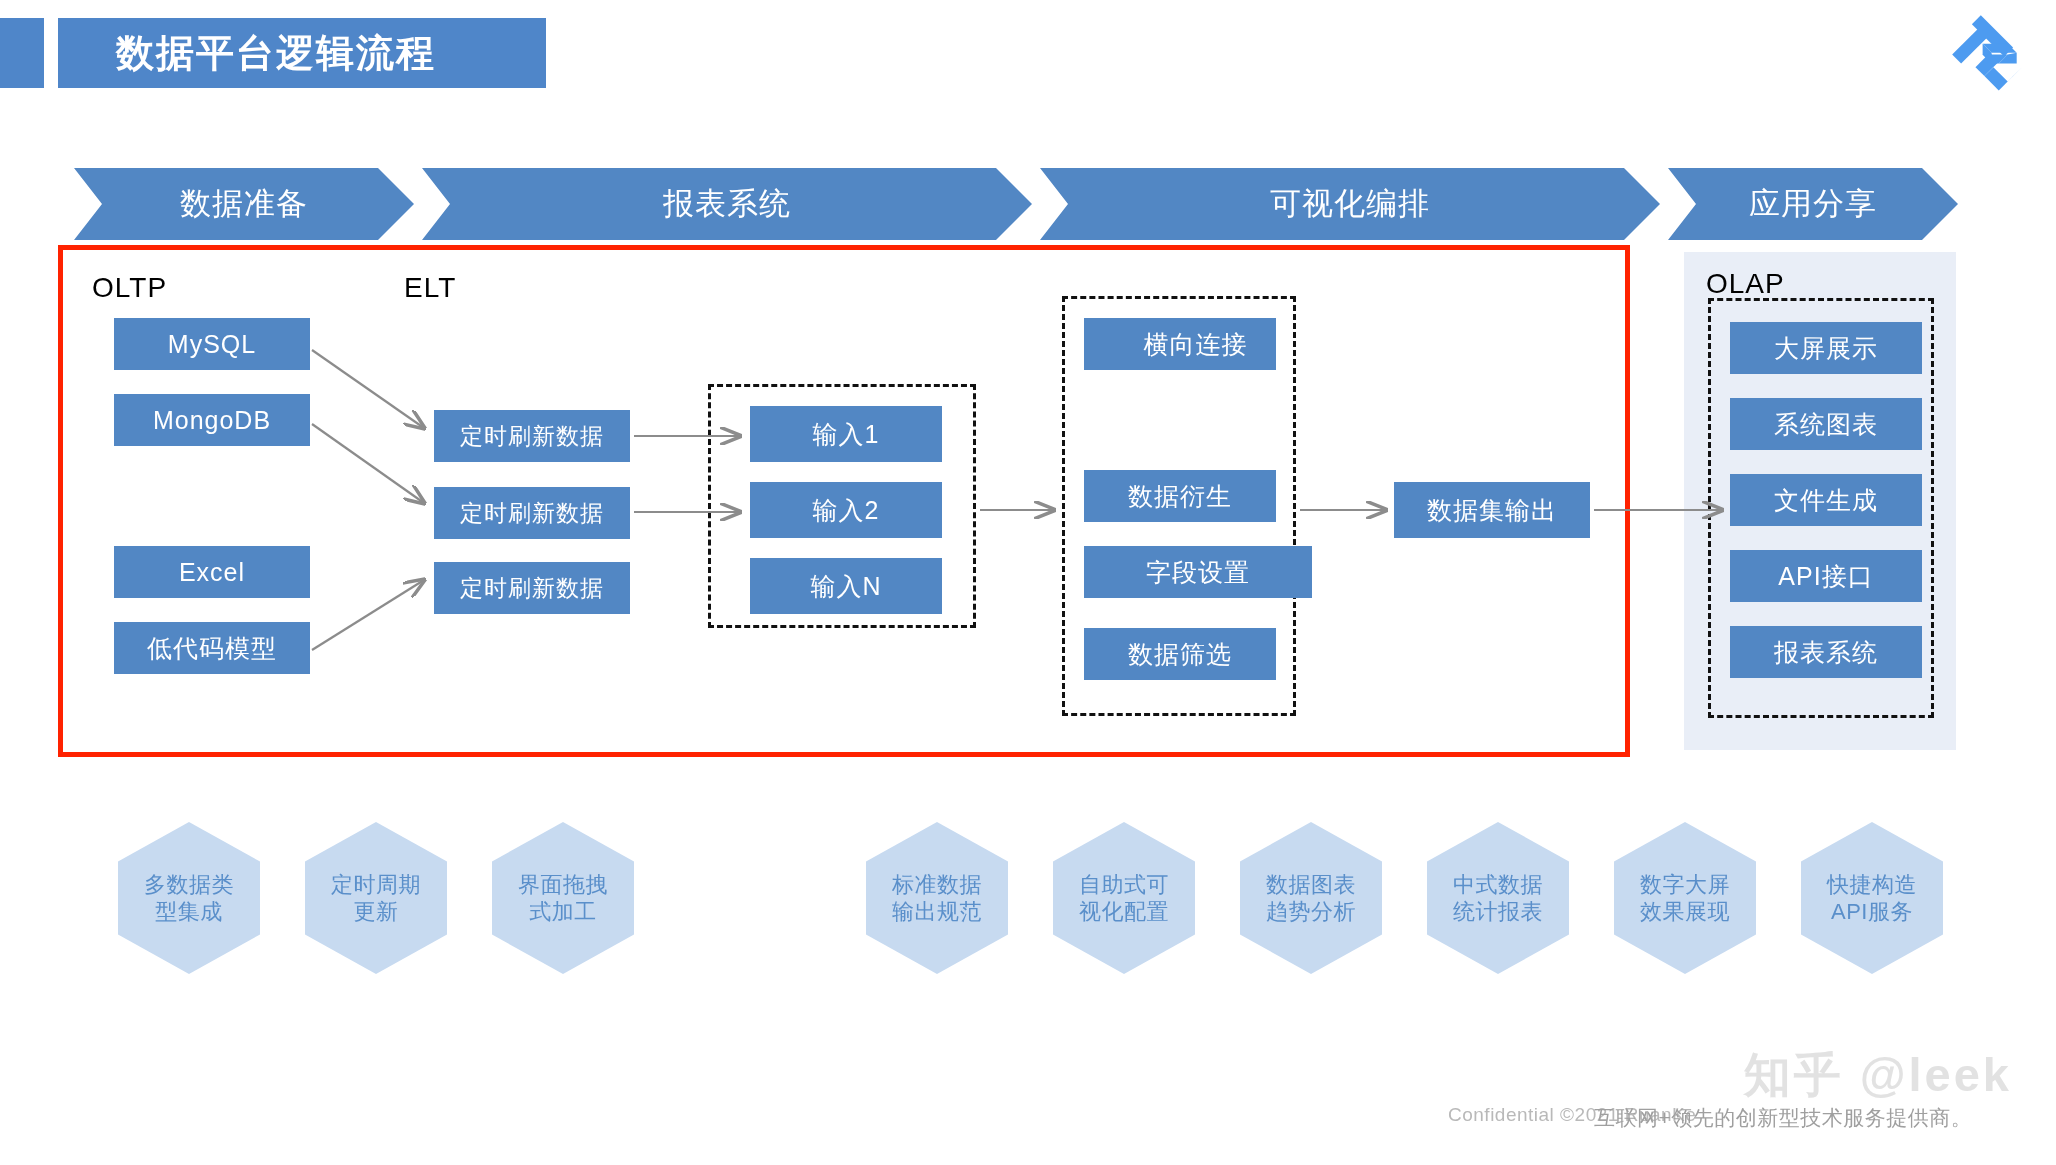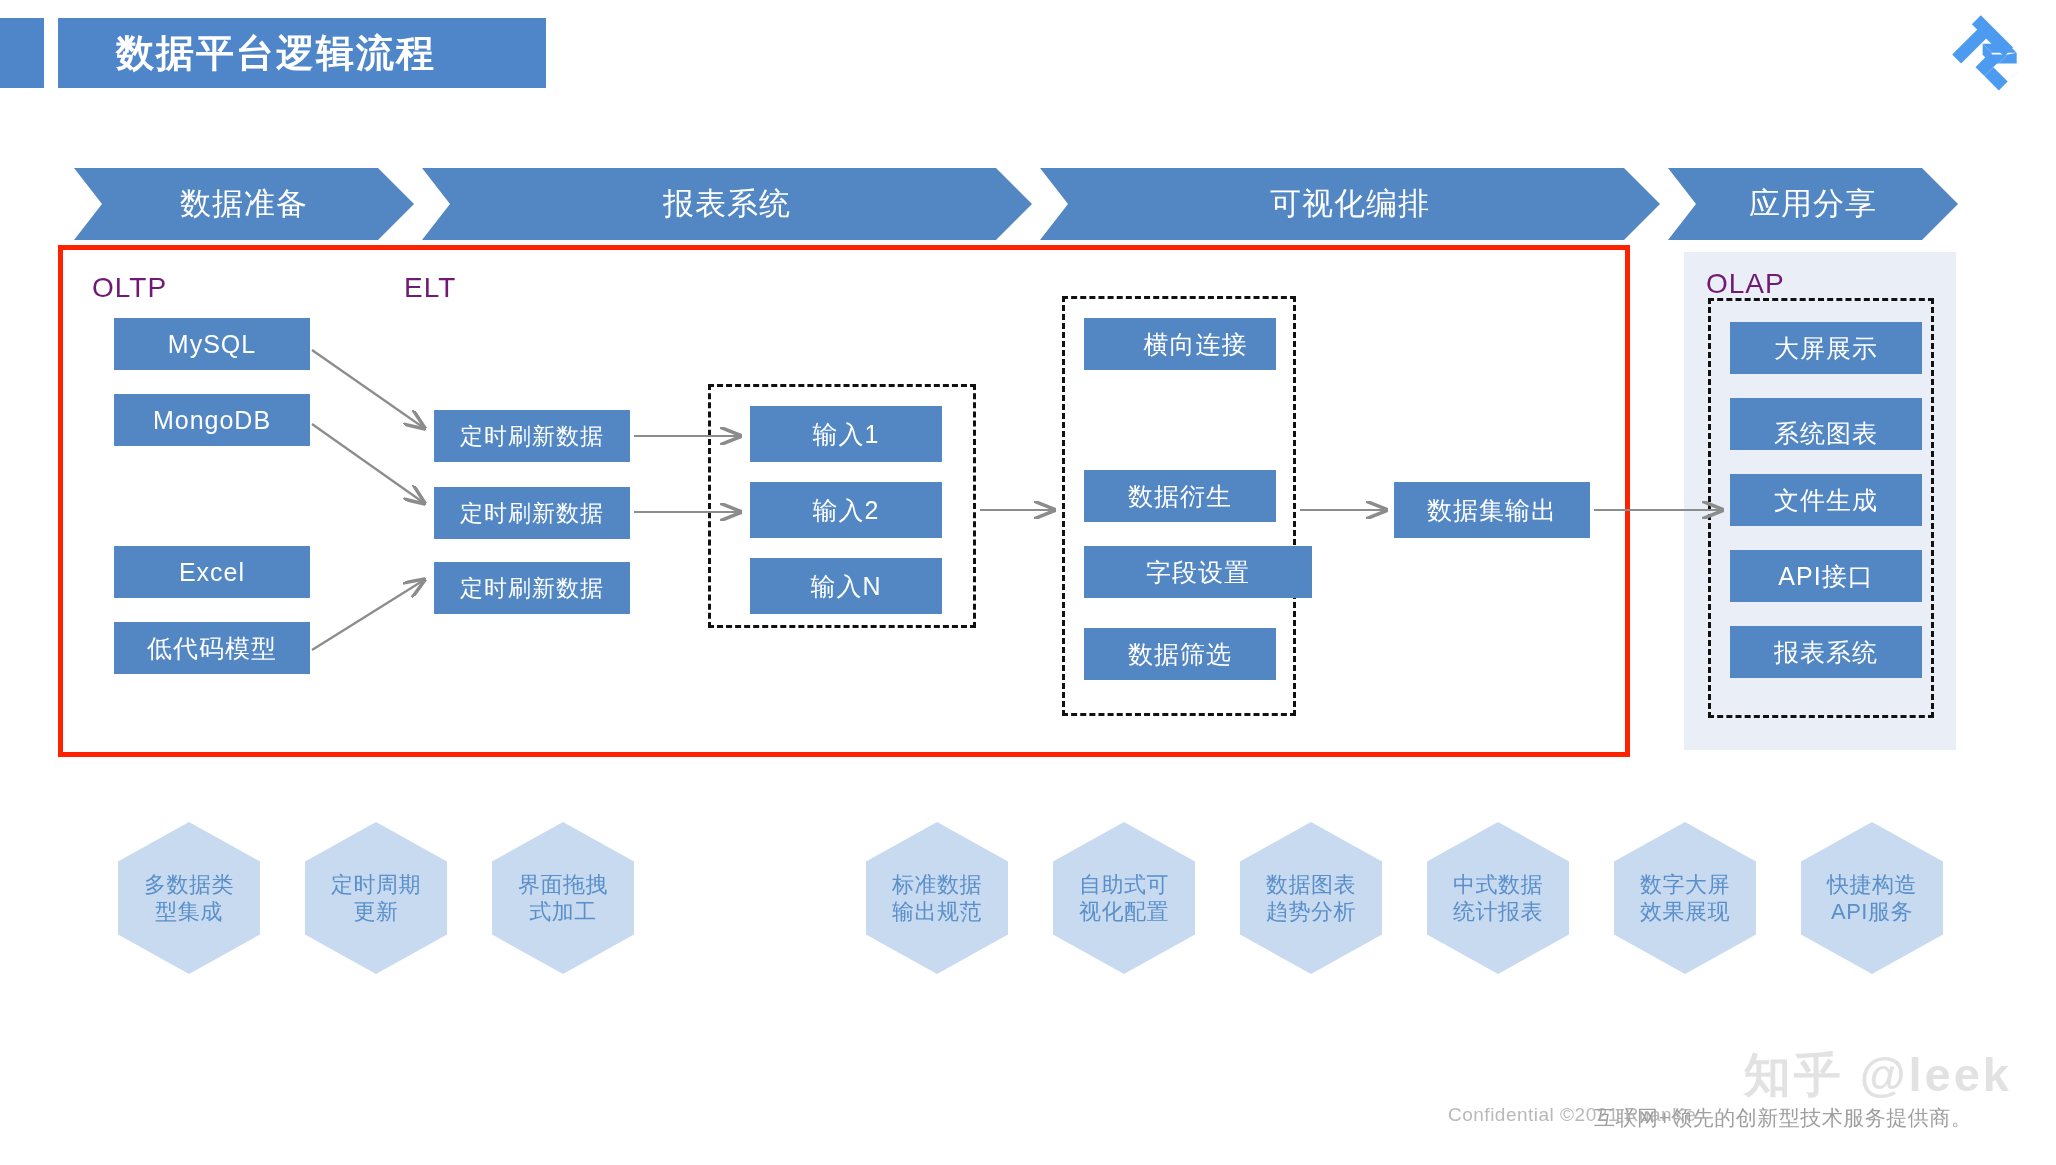--- a/index.html
+++ b/index.html
@@ -48,21 +48,21 @@
   }
   .elt-col {
     position:absolute; left:382px; top:252px; width:1240px; height:498px;
     background:#f2f7fd;
   }
   .olap-col {
     position:absolute; left:1684px; top:252px; width:272px; height:498px;
     background:#e9eef7;
   }
   .col-label {
-    position:absolute; color:#701a75; font-size:28px; letter-spacing:1px;
+    position:absolute; color:#000000; font-size:28px; letter-spacing:1px;
   }
 
   
   .bbox {
     position:absolute; background:#5287c4; color:#ffffff;
     display:flex; align-items:center; justify-content:center;
     font-size:25px; letter-spacing:1px;
   }
   .bbox.small { font-size:23px; }
 
@@ -198,21 +198,21 @@
     </div>
 
   <div class="bbox" style="left:1394px; top:482px; width:196px; height:56px;">
       <span>数据集输出</span>
     </div>
 
   <div class="dashed" style="left:1708px; top:298px; width:226px; height:420px;"></div>
   <div class="bbox" style="left:1730px; top:322px; width:192px; height:52px;">
       <span>大屏展示</span>
     </div>
-  <div class="bbox" style="left:1730px; top:398px; width:192px; height:52px;align-items:flex-end;">
+  <div class="bbox" style="left:1730px; top:398px; width:192px; height:52px;">
       <span>系统图表</span>
     </div>
   <div class="bbox" style="left:1730px; top:474px; width:192px; height:52px;">
       <span>文件生成</span>
     </div>
   <div class="bbox" style="left:1730px; top:550px; width:192px; height:52px;">
       <span>API接口</span>
     </div>
   <div class="bbox" style="left:1730px; top:626px; width:192px; height:52px;">
       <span>报表系统</span>

